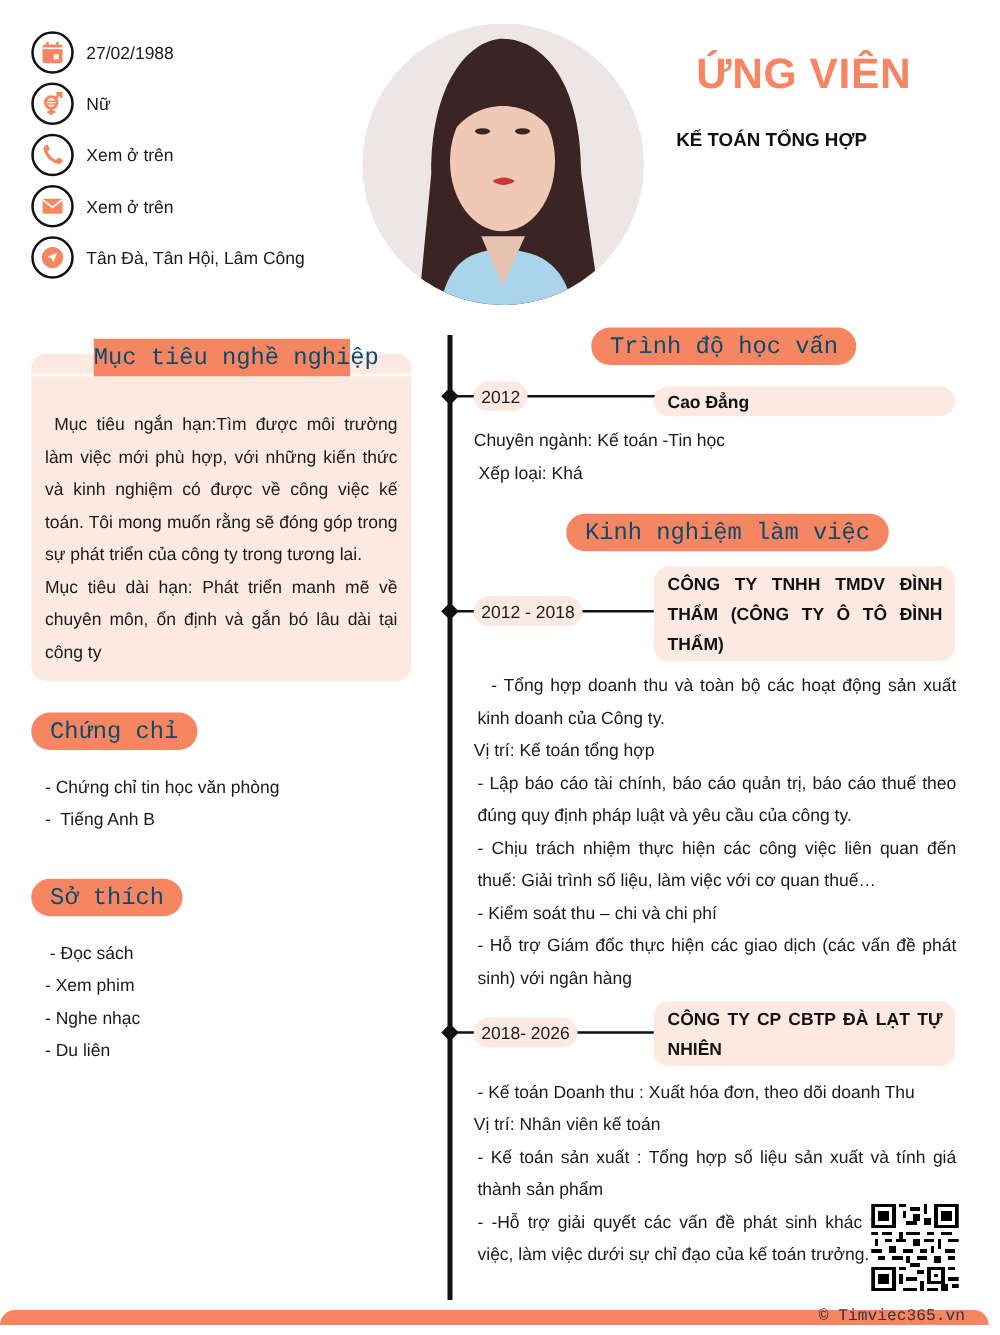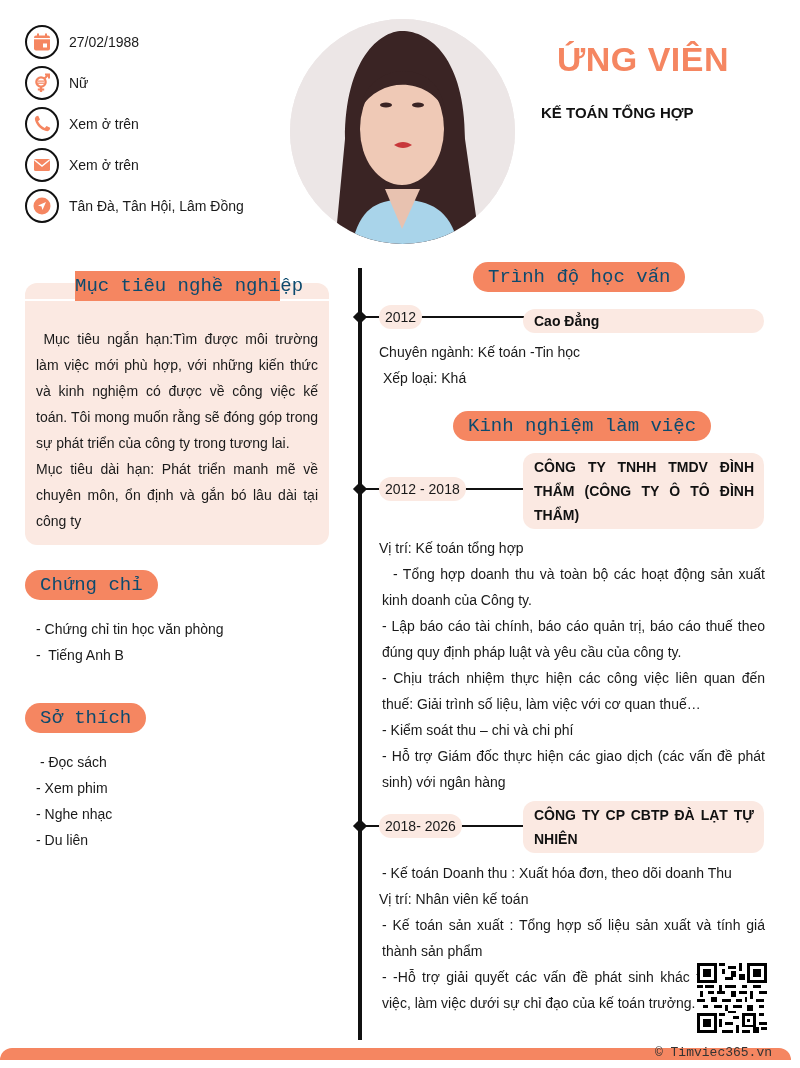--- a/index.html
+++ b/index.html
@@ -100,21 +100,21 @@
     </span>
     <span class="contact-text">Xem ở trên</span>
   </div>
   <div class="contact-row">
     <span class="contact-icon">
       <svg viewBox="0 0 20 20">
           <circle cx="10" cy="10" r="8.5" fill="#f58661"></circle>
           <path d="M14 6 L6 9.5 L9.5 10.5 L10.5 14 Z" fill="#fff"></path>
         </svg>
     </span>
-    <span class="contact-text">Tân Đà, Tân Hội, Lâm Đồng</span>
+    <span class="contact-text">Tân Đà, Tân Hội, Lâm Công</span>
   </div>
 </div>
 
 <div class="avatar">
   <svg viewBox="0 0 225 225">
     <rect width="225" height="225" fill="#ece6e6"></rect>
     <path d="M45 225 L55 120 C55 40 90 12 112 12 C140 12 175 40 175 120 L190 225 Z" fill="#3a2424"></path>
     <path d="M62 225 C70 190 85 182 112 180 C140 182 160 190 168 225 Z" fill="#a9d4ea"></path>
     <path d="M95 170 L112 210 L130 170 Z" fill="#e8c2b0"></path>
     <ellipse cx="112" cy="110" rx="42" ry="56" fill="#efc9b6"></ellipse>
@@ -163,22 +163,22 @@
   <p style="white-space: pre;"> Xếp loại: Khá</p>
 </div>
 
 <div class="sec-head serif-head exp-head">Kinh nghiệm làm việc</div>
 
 <div class="node" style="top: 484px;"></div>
 <div class="connector" style="top: 488px; width: 160px;"></div>
 <div class="date-pill" style="top: 477px;">2012 - 2018</div>
 <div class="title-pill" style="top: 453px;">CÔNG TY TNHH TMDV ĐÌNH THẨM (CÔNG TY Ô TÔ ĐÌNH THẨM)</div>
 <div class="detail-block" style="top: 535px;">
+  <p style="white-space: pre-wrap; padding-left: 3px;">  - Tổng hợp doanh thu và toàn bộ các hoạt động sản xuất kinh doanh của Công ty.</p>
   <p>Vị trí: Kế toán tổng hợp</p>
-  <p style="white-space: pre-wrap; padding-left: 3px;">  - Tổng hợp doanh thu và toàn bộ các hoạt động sản xuất kinh doanh của Công ty.</p>
   <p style="padding-left: 3px;">- Lập báo cáo tài chính, báo cáo quản trị, báo cáo thuế theo đúng quy định pháp luật và yêu cầu của công ty.</p>
   <p style="padding-left: 3px;">- Chịu trách nhiệm thực hiện các công việc liên quan đến thuế: Giải trình số liệu, làm việc với cơ quan thuế…</p>
   <p style="padding-left: 3px;">- Kiểm soát thu – chi và chi phí</p>
   <p style="padding-left: 3px;">- Hỗ trợ Giám đốc thực hiện các giao dịch (các vấn đề phát sinh) với ngân hàng</p>
 </div>
 
 <div class="node" style="top: 821px;"></div>
 <div class="connector" style="top: 825px; width: 160px;"></div>
 <div class="date-pill" style="top: 814px;">2018- 2026</div>
 <div class="title-pill" style="top: 801px;">CÔNG TY CP CBTP ĐÀ LẠT TỰ NHIÊN</div>

